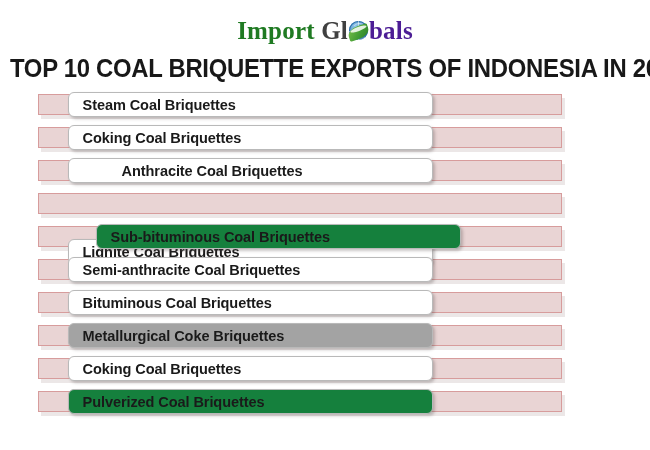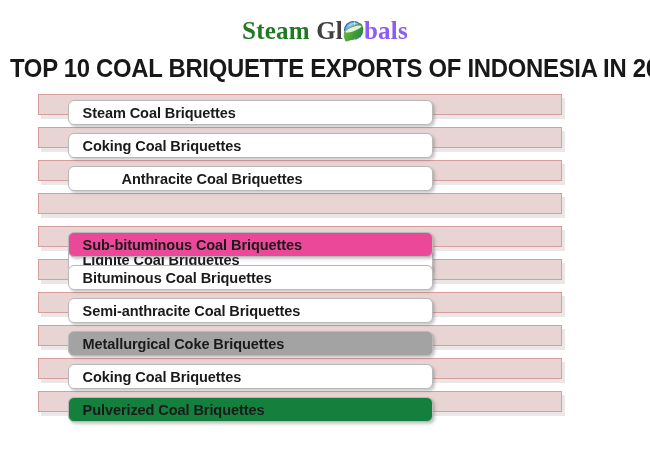--- a/index.html
+++ b/index.html
@@ -27,21 +27,21 @@
     text-align: center;
     font-family: "Liberation Serif", "DejaVu Serif", serif;
     font-size: 25px;
     font-weight: 700;
     letter-spacing: 0.2px;
     white-space: nowrap;
     line-height: 30px;
   }
   .logo-import { color: #1f7a22; }
   .logo-gl { color: #404040; }
-  .logo-bals { color: #8b5cf6; }
+  .logo-bals { color: #4c1d95; }
   .logo-globe {
     display: inline-block;
     position: relative;
     width: 21px;
     height: 21px;
     vertical-align: -3px;
     margin: 0 0px;
   }
   .globe-sphere {
     position: absolute;
@@ -136,21 +136,21 @@
     left: 41px;
     top: 10px;
     height: 21px;
     background: rgba(150,120,120,0.18);
     box-sizing: border-box;
     z-index: 0;
   }
   .label-box {
     position: absolute;
     left: 68px;
-    top: 12px;
+    top: 4px;
     width: 365px;
     height: 25px;
     background: #ffffff;
     border: 1px solid #b9b9b9;
     border-radius: 6px;
     box-shadow: 2px 2px 3px rgba(80,70,70,0.30);
     box-sizing: border-box;
     display: flex;
     align-items: center;
     z-index: 2;
@@ -166,21 +166,21 @@
     transform: scaleX(0.97);
     transform-origin: left center;
   }
 </style>
 </head>
 <body>
 
 <div id="page">
 
   <div class="logo">
-    <span class="logo-import">Steam</span><span>&nbsp;</span><span class="logo-gl">Gl</span><span class="logo-globe">
+    <span class="logo-import">Import</span><span>&nbsp;</span><span class="logo-gl">Gl</span><span class="logo-globe">
       <span class="globe-sphere"></span>
       <span class="globe-ring"></span>
       <span class="globe-leaf"></span>
       <span class="globe-leaf-vein"></span>
     </span><span class="logo-bals">bals</span>
   </div>
 
   <div class="chart-title">TOP 10 COAL BRIQUETTE EXPORTS OF INDONESIA IN 2024</div>
 
   <div class="rows" id="rows">
@@ -208,36 +208,36 @@
       <div class="row">
         <div class="bar-shadow" style="width: 524px;"></div>
         <div class="bar" style="width: 524px; background: rgb(233, 212, 212); border-color: rgb(215, 156, 156);"></div>
         <div class="label-box" style="background: rgb(255, 255, 255); margin-top: 48px;">
           <span class="label-text">Lignite Coal Briquettes</span>
         </div>
       </div>
       <div class="row">
         <div class="bar-shadow" style="width: 524px;"></div>
         <div class="bar" style="width: 524px; background: rgb(233, 212, 212); border-color: rgb(215, 156, 156);"></div>
-        <div class="label-box" style="background: #ec4899;">
+        <div class="label-box" style="background: #15803d; margin-left: 28px;">
           <span class="label-text">Sub-bituminous Coal Briquettes</span>
         </div>
       </div>
       <div class="row">
         <div class="bar-shadow" style="width: 524px;"></div>
         <div class="bar" style="width: 524px; background: rgb(233, 212, 212); border-color: rgb(215, 156, 156);"></div>
         <div class="label-box" style="background: rgb(255, 255, 255);">
+          <span class="label-text">Semi-anthracite Coal Briquettes</span>
+        </div>
+      </div>
+      <div class="row">
+        <div class="bar-shadow" style="width: 524px;"></div>
+        <div class="bar" style="width: 524px; background: rgb(233, 212, 212); border-color: rgb(215, 156, 156);"></div>
+        <div class="label-box" style="background: rgb(255, 255, 255);">
           <span class="label-text">Bituminous Coal Briquettes</span>
-        </div>
-      </div>
-      <div class="row">
-        <div class="bar-shadow" style="width: 524px;"></div>
-        <div class="bar" style="width: 524px; background: rgb(233, 212, 212); border-color: rgb(215, 156, 156);"></div>
-        <div class="label-box" style="background: rgb(255, 255, 255);">
-          <span class="label-text">Semi-anthracite Coal Briquettes</span>
         </div>
       </div>
       <div class="row">
         <div class="bar-shadow" style="width: 524px;"></div>
         <div class="bar" style="width: 524px; background: rgb(233, 212, 212); border-color: rgb(215, 156, 156);"></div>
         <div class="label-box" style="background: #a3a3a3;">
           <span class="label-text">Metallurgical Coke Briquettes</span>
         </div>
       </div>
       <div class="row">

